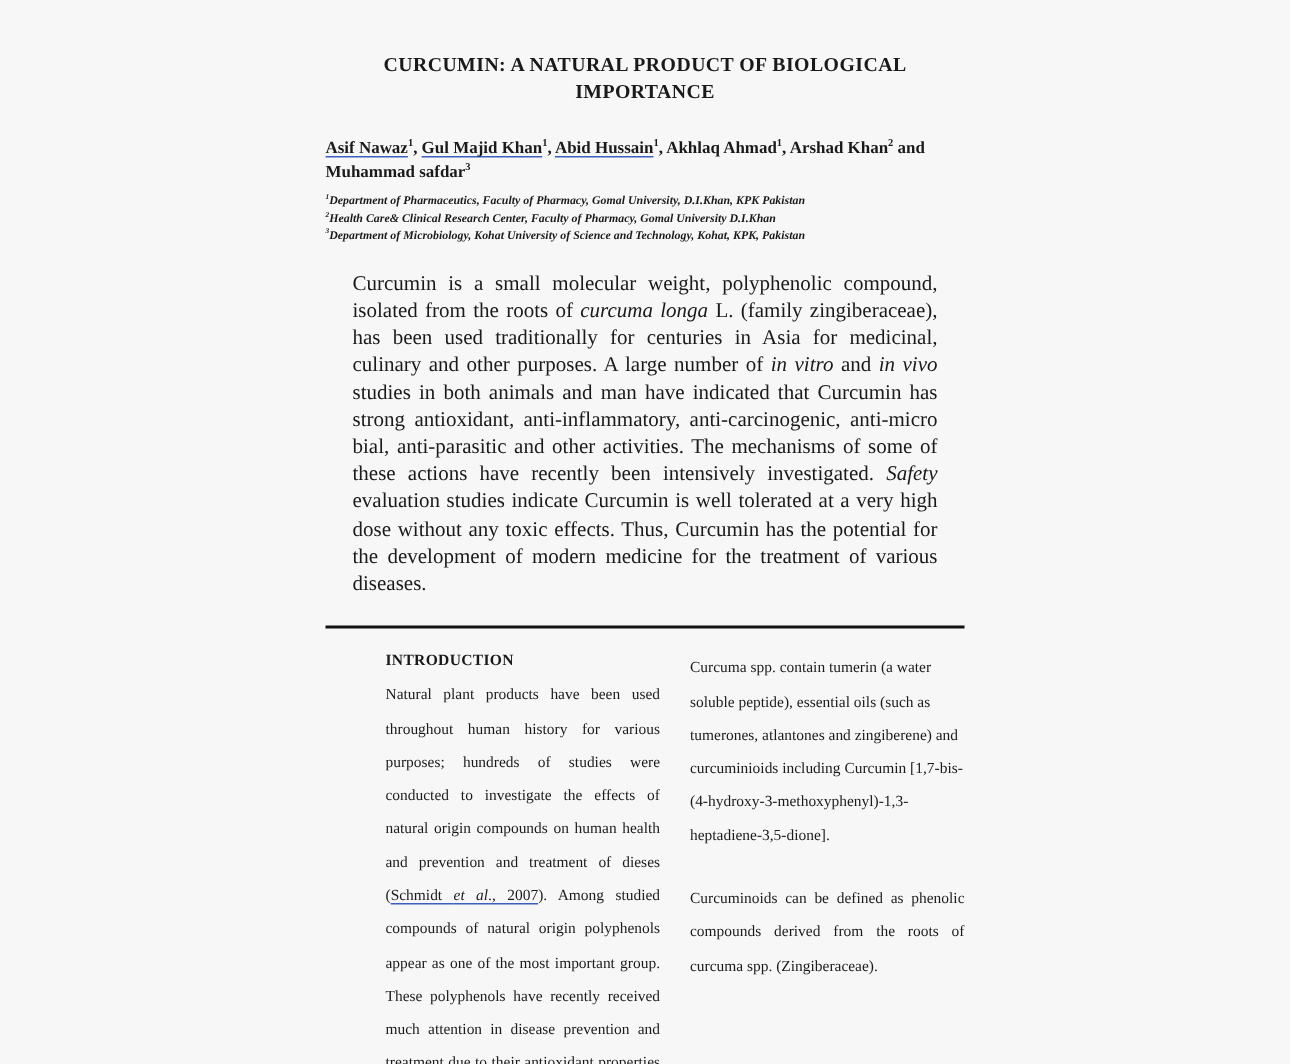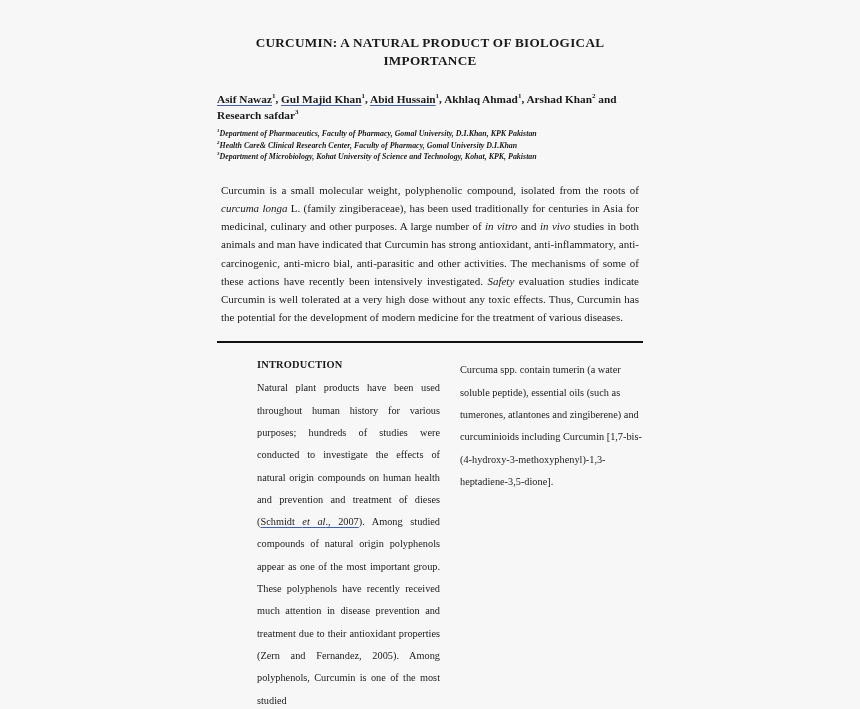--- a/index.html
+++ b/index.html
@@ -71,24 +71,24 @@
   }
 
   
   .abstract-head {
     font-weight: bold;
     font-size: 9.6px;
     letter-spacing: 0.4px;
     margin: 0 0 13px 0;
   }
   .abstract-body {
-    font-size: 11px;
+    font-size: 14px;
     line-height: 18.2px;
     text-align: justify;
-    margin: 4px;
+    margin: 18px;
   }
   .abstract-body i { font-style: italic; }
 
   hr.rule {
     border: none;
     border-top: 2.1px solid #111;
     margin: 15px 0 0 0;
     width: 100%;
   }
 
@@ -126,21 +126,21 @@
 </head>
 <body>
 
 <div class="page">
   <div class="content">
 
     <h1 class="title">CURCUMIN: A NATURAL PRODUCT OF BIOLOGICAL IMPORTANCE</h1>
 
     <div class="authors">
       <span class="lnk">Asif Nawaz</span><sup>1</sup><span>, </span><span class="lnk">Gul Majid Khan</span><sup>1</sup><span>, </span><span class="lnk">Abid Hussain</span><sup>1</sup><span>, </span><span>Akhlaq Ahmad</span><sup>1</sup><span>, </span><span>Arshad Khan</span><sup>2</sup><span> and</span>
-      <span>Research safdar</span><sup>3</sup>
+      <span>Muhammad safdar</span><sup>3</sup>
     </div>
 
     <div class="affils">
       <div class="affil"><sup>1</sup><span>Department of Pharmaceutics, Faculty of Pharmacy, Gomal University, D.I.Khan, KPK Pakistan</span></div>
       <div class="affil"><sup>2</sup><span>Health Care&amp; Clinical Research Center, Faculty of Pharmacy, Gomal University D.I.Khan</span></div>
       <div class="affil"><sup>3</sup><span>Department of Microbiology, Kohat University of Science and Technology, Kohat, KPK, Pakistan</span></div>
     </div>
 
 
     <p class="abstract-body"><span>Curcumin is a small molecular weight, polyphenolic compound, isolated from the roots of </span><i>curcuma longa</i><span> L. (family zingiberaceae), has been used traditionally for centuries in Asia for medicinal, culinary and other purposes. A large number of </span><i>in vitro</i><span> and </span><i>in vivo</i><span> studies in both animals and man have indicated that Curcumin has strong antioxidant, anti-inflammatory, anti-carcinogenic, anti-micro bial, anti-parasitic and other activities. The mechanisms of some of these actions have recently been intensively investigated. </span><i>Safety</i><span> evaluation studies indicate Curcumin is well tolerated at a very high dose without any toxic effects. Thus, Curcumin has the potential for the development of modern medicine for the treatment of various diseases.</span></p>
@@ -149,18 +149,19 @@
 
     <div class="columns">
 
       <div class="col">
         <div class="sec-head">INTRODUCTION</div>
         <p><span>Natural plant products have been used throughout human history for various purposes; hundreds of studies were conducted to investigate the effects of natural origin compounds on human health and prevention and treatment of dieses (</span><span class="lnk"><span>Schmidt </span><i>et al</i><span>., 2007</span></span><span>). Among studied compounds of natural origin polyphenols appear as one of the most important group. These polyphenols have recently received much attention in disease prevention and treatment due to their antioxidant properties (Zern and Fernandez, 2005). Among polyphenols, Curcumin is one of the most studied</span></p>
       </div>
 
       <div class="col">
         <p class="nojust">Curcuma spp. contain tumerin (a water soluble peptide), essential oils (such as tumerones, atlantones and zingiberene) and curcuminioids including Curcumin [1,7-bis-(4-hydroxy-3-methoxyphenyl)-1,3-heptadiene-3,5-dione].</p>
+        <p class="spaced">Curcuminoids can be defined as phenolic compounds derived from the roots of curcuma spp. (Zingiberaceae).</p>
       </div>
 
     </div>
 
   </div>
 </div>
 
 </body></html>

